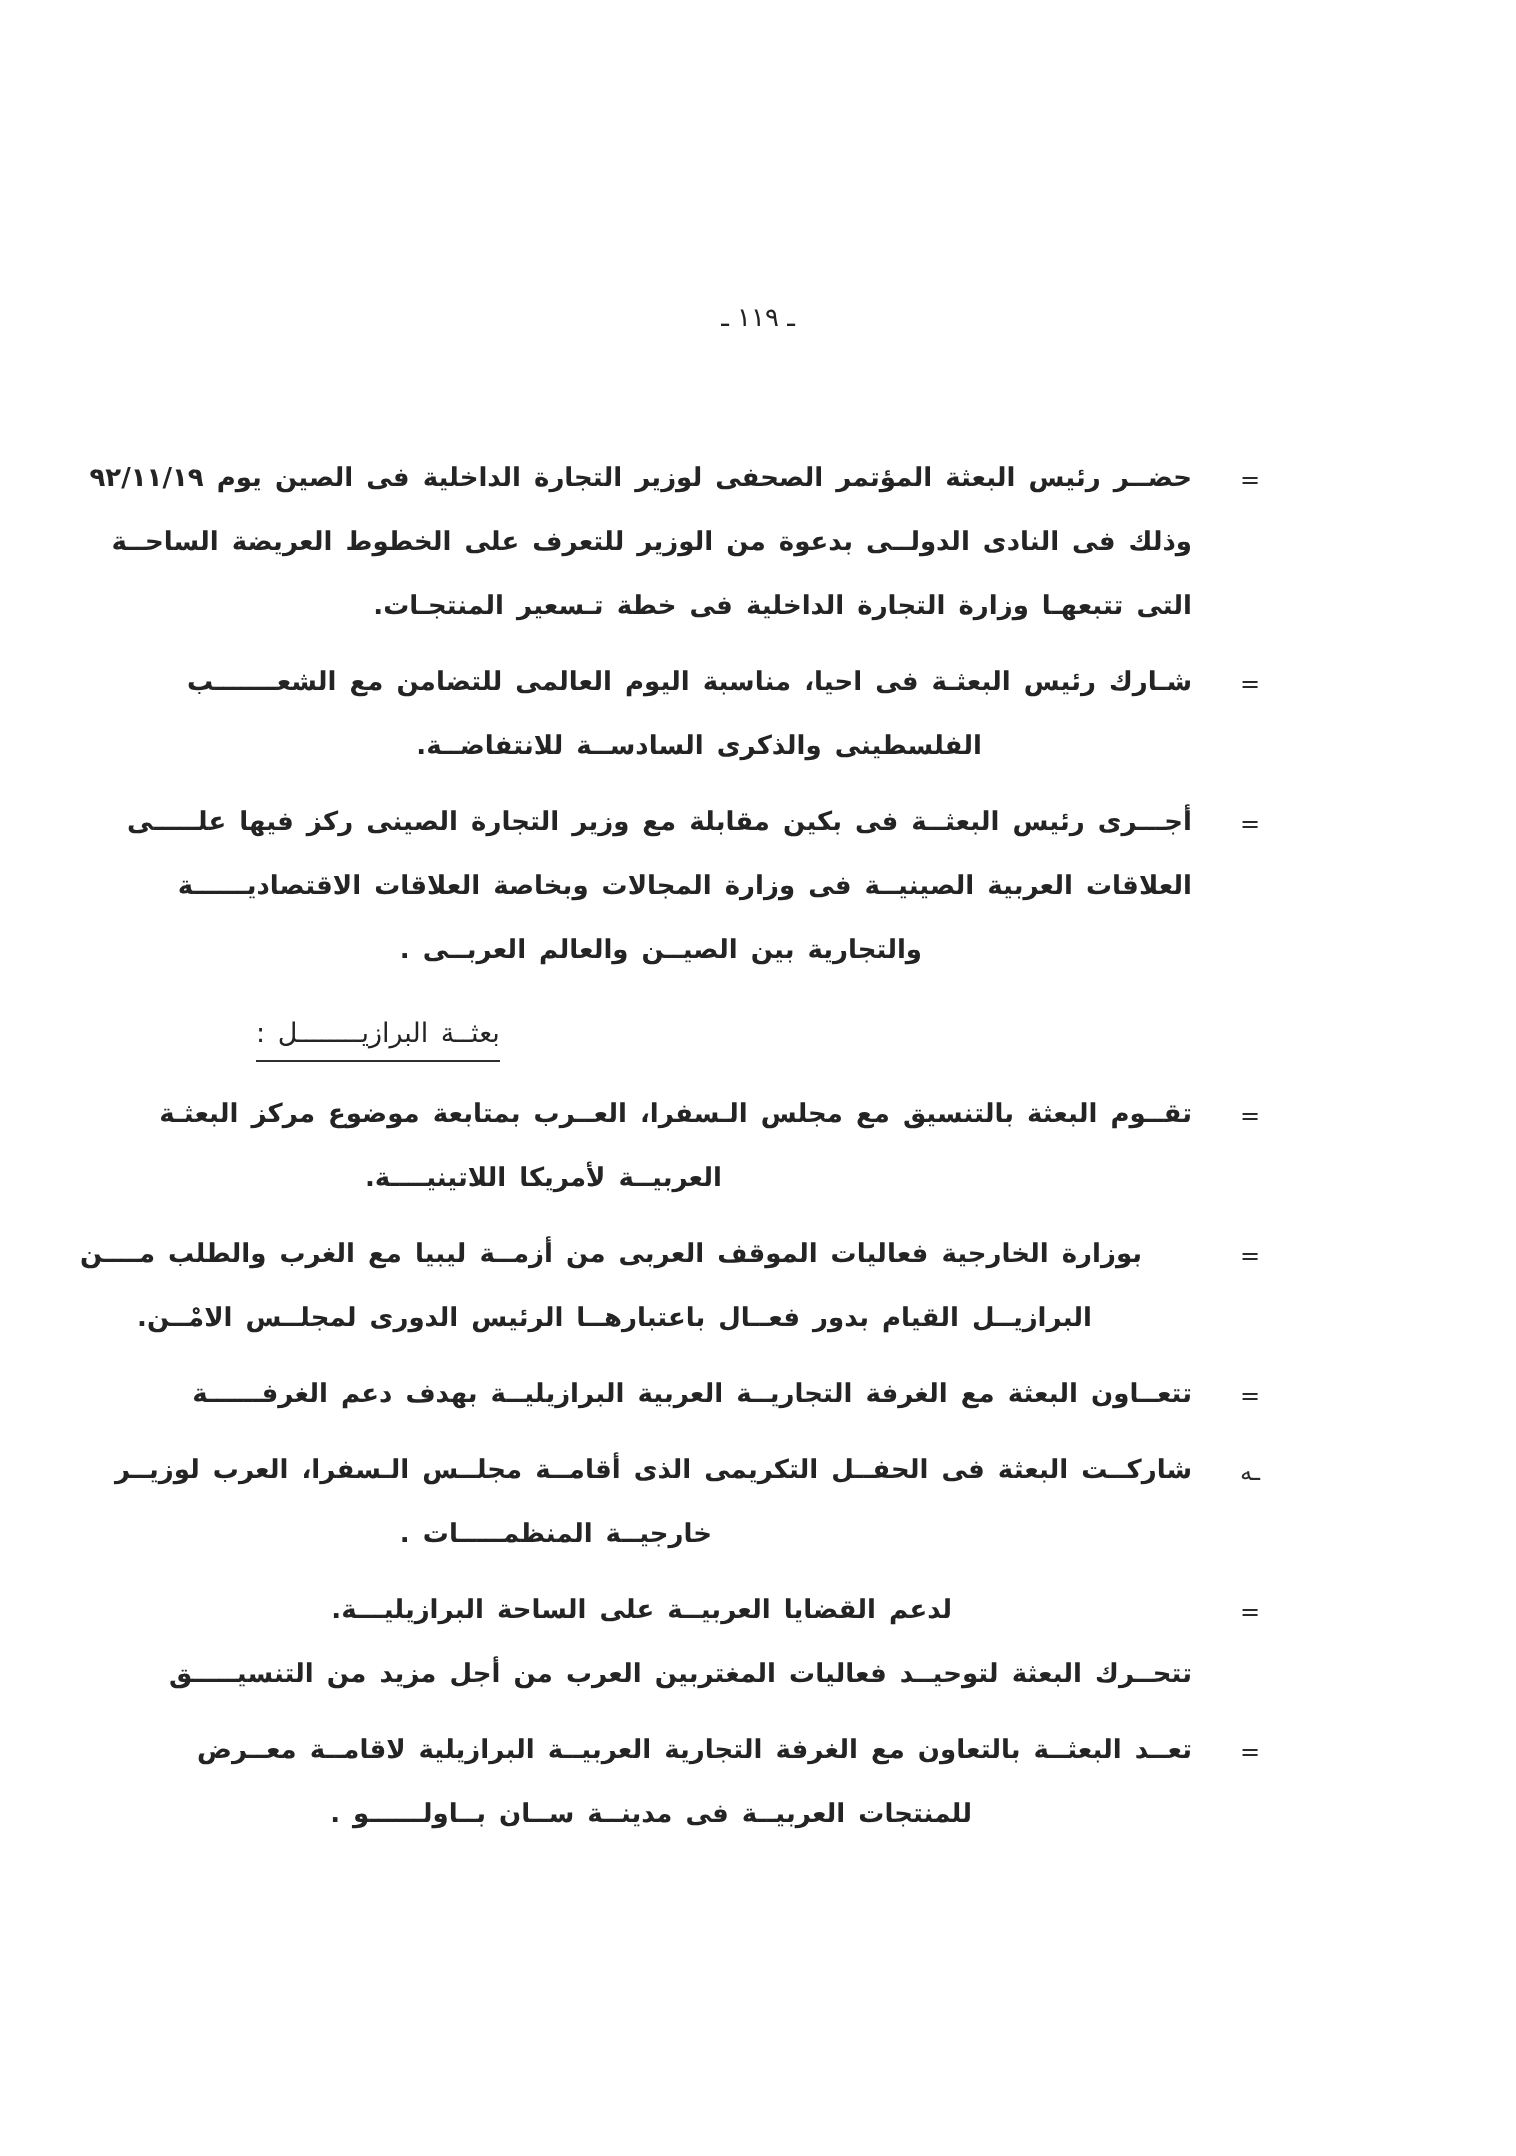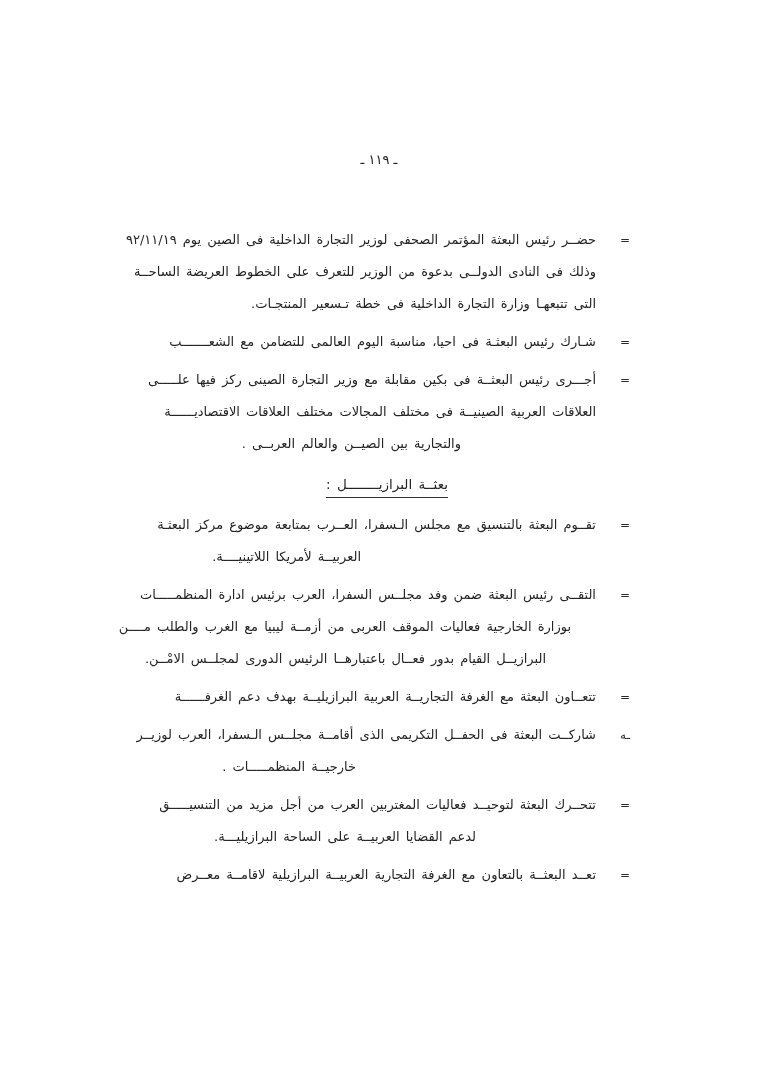--- a/index.html
+++ b/index.html
@@ -39,24 +39,25 @@
     color:#2a2a2a;
   }
   .text{flex:1;min-width:0;}
   .line{
     line-height:32px;height:32px;
     text-align:right;
     white-space:nowrap;
     font-size:13px;
     word-spacing:2px;
     color:#242424;
+    font-weight:bold;
   }
   .heading-wrap{
     margin:14px 0 11px 0;
-    text-align:center;
+    text-align:left;
     direction:rtl;
   }
   .heading{
     display:inline-block;
     font-size:13.5px;
     word-spacing:2px;
     padding-bottom:5px;
     border-bottom:1.3px solid #2f2f2f;
     color:#242424;
   }
@@ -78,28 +79,29 @@
           <div class="line">حضــر رئيس البعثة المؤتمر الصحفى لوزير التجارة الداخلية فى الصين يوم ٩٢/١١/١٩</div>
           <div class="line">وذلك  فى النادى الدولــى بدعوة من الوزير للتعرف على الخطوط العريضة الساحــة</div>
           <div class="line">التى تتبعهـا  وزارة التجارة الداخلية فى خطة تـسعير المنتجـات.</div>
         </div>
       </div>
 
       <div class="item">
         <div class="marker">=</div>
         <div class="text">
           <div class="line">شـارك رئيس البعثـة  فى احيا،  مناسبة اليوم العالمى للتضامن مع الشعـــــــب</div>
+          <div class="line" style="padding-right:105px">الفلسطينى والذكرى السادســة للانتفاضــة.</div>
         </div>
       </div>
 
       <div class="item">
         <div class="marker">=</div>
         <div class="text">
           <div class="line">أجـــرى رئيس البعثــة فى بكين  مقابلة مع وزير التجارة الصينى ركز فيها علـــــى</div>
-          <div class="line">العلاقات العربية الصينيــة فى مختلف المجالات مختلف العلاقات الاقتصاديــــــة</div>
+          <div class="line">العلاقات العربية الصينيــة فى وزارة المجالات وبخاصة العلاقات الاقتصاديــــــة</div>
           <div class="line" style="padding-right:135px">والتجارية بين الصيــن والعالم العربــى .</div>
         </div>
       </div>
 
     </div>
 
     <div>
 
       <div class="heading-wrap">
         <span class="heading">بعثــة البرازيــــــــل :</span>
@@ -109,21 +111,20 @@
         <div class="marker">=</div>
         <div class="text">
           <div class="line">تقــوم البعثة  بالتنسيق مع مجلس الـسفرا، العــرب  بمتابعة موضوع مركز البعثـة</div>
           <div class="line" style="padding-right:235px">العربيــة لأمريكا اللاتينيــــة.</div>
         </div>
       </div>
 
       <div class="item">
         <div class="marker">=</div>
         <div class="text">
-          <div class="line">التقــى رئيس البعثة  ضمن وفد مجلــس السفرا، العرب برئيس ادارة المنظمـــــات</div>
           <div class="line" style="padding-right:25px">بوزارة الخارجية فعاليات الموقف العربى من أزمــة ليبيا  مع الغرب والطلب مــــن</div>
           <div class="line" style="padding-right:50px">البرازيــل القيام بدور فعــال باعتبارهــا الرئيس الدورى لمجلــس الامْــن.</div>
         </div>
       </div>
 
       <div class="item">
         <div class="marker">=</div>
         <div class="text">
           <div class="line">تتعــاون البعثة  مع الغرفة التجاريــة العربية البرازيليــة بهدف دعم الغرفــــــة</div>
         </div>
@@ -133,28 +134,29 @@
         <div class="marker">ـه</div>
         <div class="text">
           <div class="line">شاركــت البعثة  فى الحفــل التكريمى الذى أقامــة مجلــس الـسفرا، العرب  لوزيــر</div>
           <div class="line" style="padding-right:240px">خارجيــة المنظمـــــات .</div>
         </div>
       </div>
 
       <div class="item">
         <div class="marker">=</div>
         <div class="text">
+          <div class="line" style="padding-right:120px">لدعم القضايا العربيــة على الساحة البرازيليـــة.</div>
           <div class="line">تتحــرك البعثة لتوحيــد فعاليات المغتربين العرب من أجل مزيد من التنسيـــــق</div>
-          <div class="line" style="padding-right:120px">لدعم القضايا العربيــة على الساحة البرازيليـــة.</div>
         </div>
       </div>
 
       <div class="item">
         <div class="marker">=</div>
         <div class="text">
           <div class="line">تعــد البعثــة  بالتعاون مع الغرفة التجارية العربيــة البرازيلية لاقامــة معــرض</div>
+          <div class="line" style="padding-right:110px">للمنتجات العربيــة فى مدينــة ســان بــاولــــــو .</div>
         </div>
       </div>
 
     </div>
 
   </div>
 </div>
 
 </body></html>

